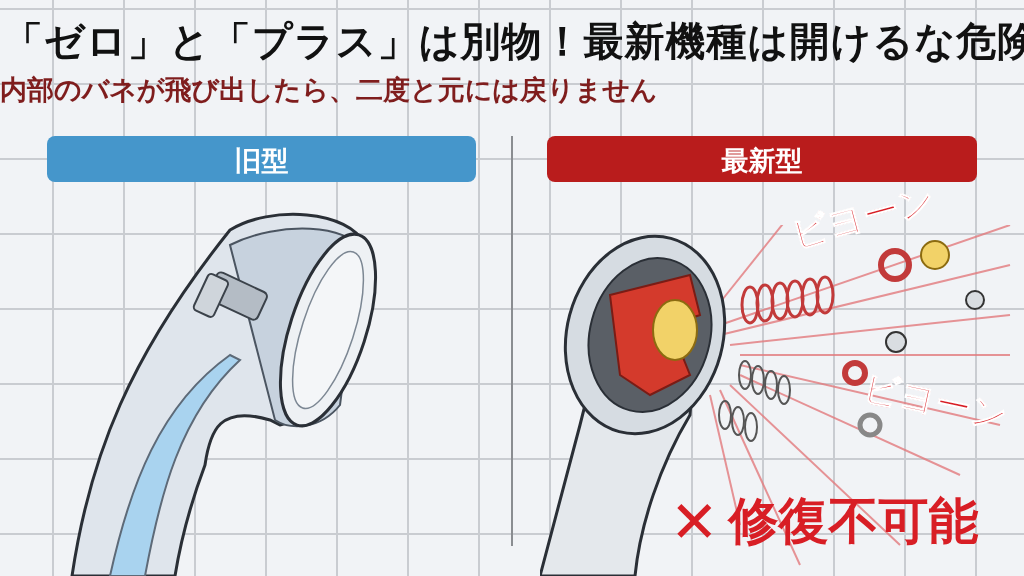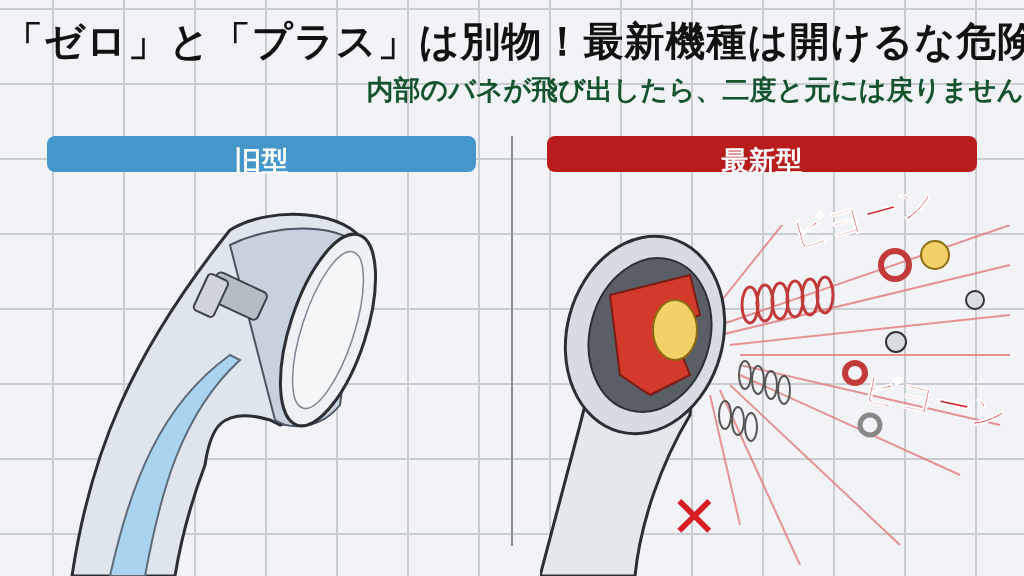--- a/index.html
+++ b/index.html
@@ -17,25 +17,25 @@
       linear-gradient(to bottom, #c9ccd1 0 2px, transparent 2px);
     background-size:71px 75px;
     background-position:52px 8px;
   }
   .title {
     position:absolute; left:3px; right:0; top:14px; text-align:center;
     font-size:40px; font-weight:bold; color:#111; letter-spacing:1px;
     white-space:nowrap;
   }
   .subtitle {
-    position:absolute; left:0; right:0; top:72px; text-align:right;
-    font-size:27px; font-weight:bold; color:#14532d; white-space:nowrap;
+    position:absolute; left:0; right:0; top:72px; text-align:left;
+    font-size:27px; font-weight:bold; color:#7f1d1d; white-space:nowrap;
   }
   .col-header {
-    position:absolute; top:136px; height:36px; border-radius:8px;
+    position:absolute; top:136px; height:46px; border-radius:8px;
     color:#fff; font-weight:bold; font-size:27px; text-align:center;
     line-height:49px;
   }
   .col-header.old { left:47px; width:429px; background:#4596cb; }
   .col-header.new { left:547px; width:430px; background:#b91c1c; }
   .divider {
     position:absolute; left:511px; top:136px; width:2px; height:410px;
     background:#8a8d91;
   }
   .illus { position:absolute; }
@@ -113,13 +113,14 @@
   <circle cx="315" cy="148" r="10" fill="none" stroke="#c23a3a" stroke-width="6"></circle>
   <circle cx="356" cy="117" r="10" fill="#d9dde1" stroke="#333" stroke-width="2"></circle>
   <circle cx="330" cy="200" r="10" fill="none" stroke="#888" stroke-width="5"></circle>
 </svg>
 
 <div class="sfx" style="left:790px; top:193px; transform:rotate(-15deg);">ビヨーン</div>
 <div class="sfx" style="left:862px; top:378px; transform:rotate(12deg);">ビヨーン</div>
 
 <div class="stamp">
   <span class="x">✕</span>
+  <span>修復不可能</span>
 </div>
 
 </body></html>

